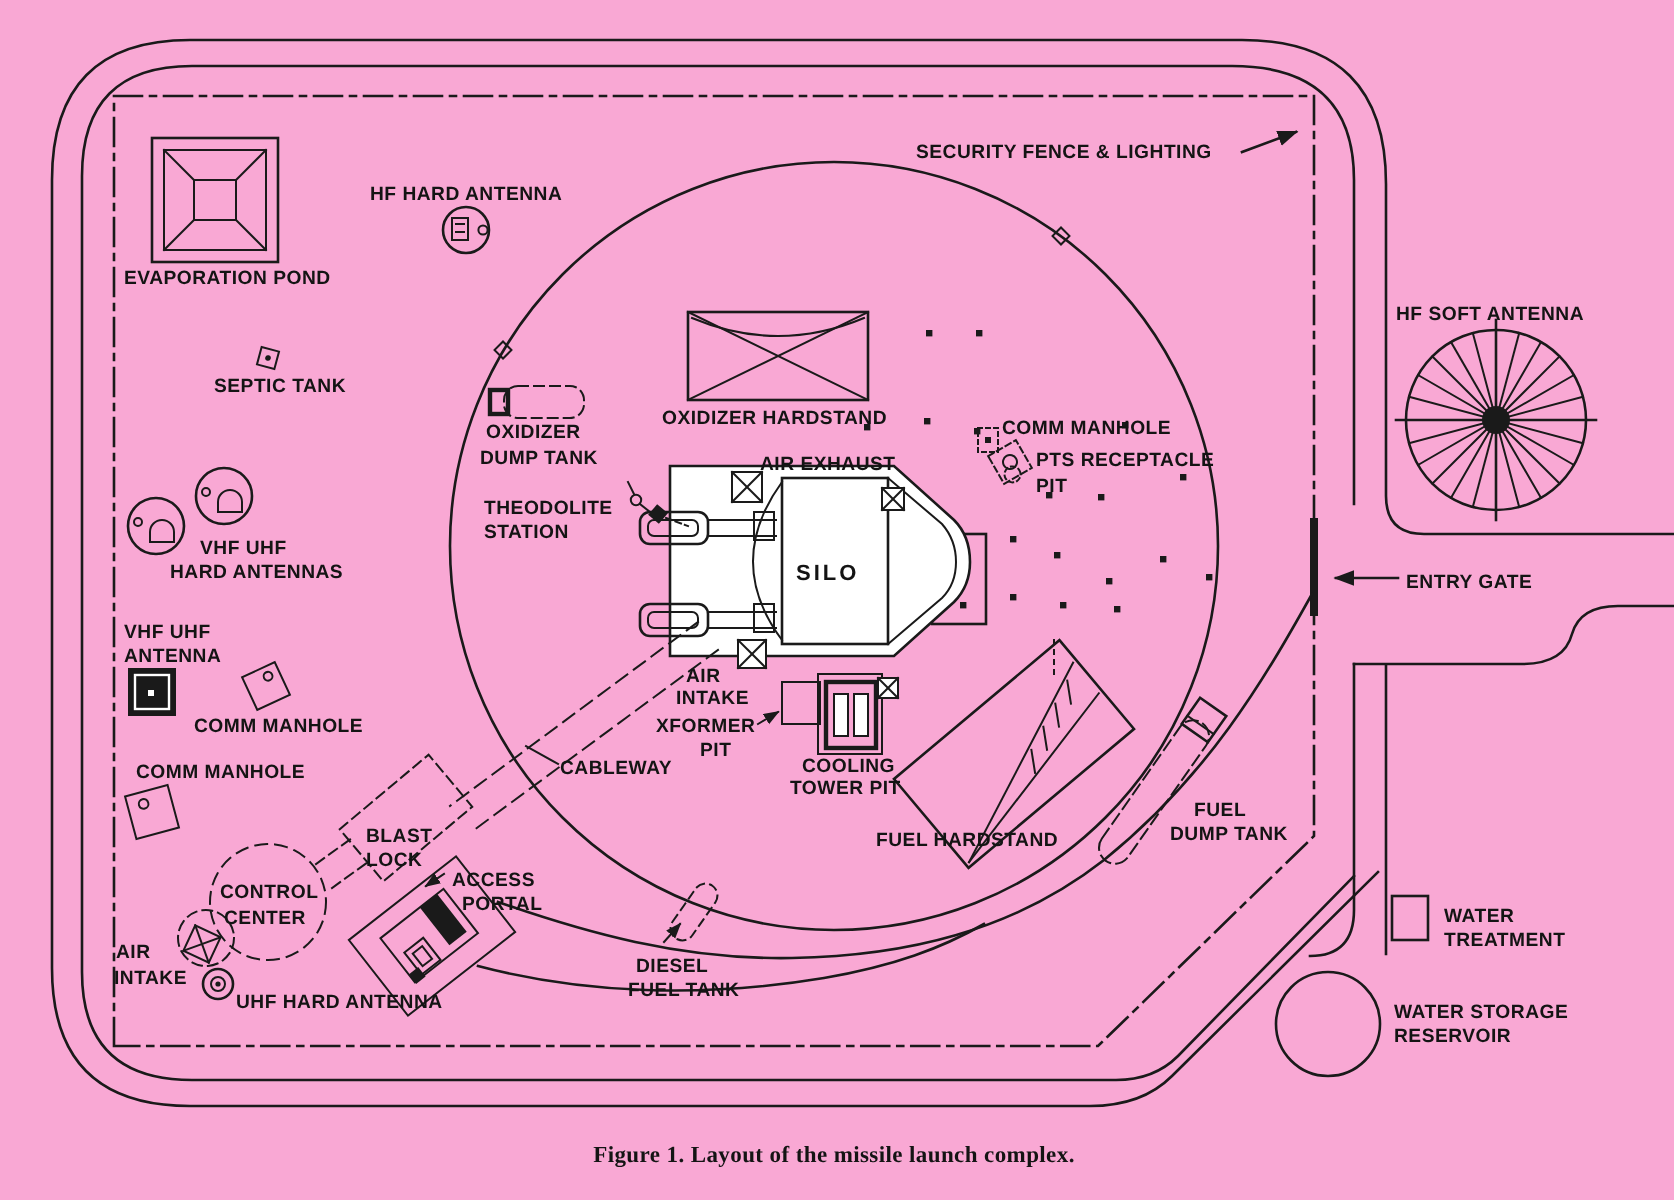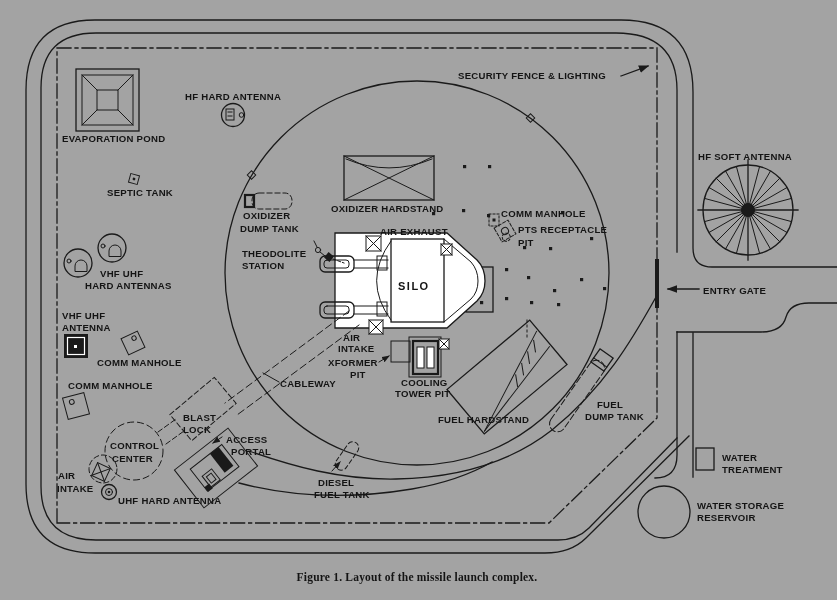--- a/index.html
+++ b/index.html
@@ -1,16 +1,16 @@
 <!DOCTYPE html>
 <html><head>
 <meta charset="utf-8">
 <style>
   html,body{margin:0;padding:0;background:#ffffff;}
-  #page{position:relative;width:837px;height:600px;background:#a3a3a3;overflow:hidden;
+  #page{position:relative;width:837px;height:600px;background:#f9a8d4;overflow:hidden;
         font-family:"Liberation Sans",sans-serif;}
   svg{position:absolute;left:0;top:0;}
   .ln{stroke:#1a1a1a;fill:none;stroke-width:1.3;stroke-linecap:square;}
   .thin{stroke-width:1;}
   .thick{stroke-width:2.2;}
   .ink{fill:#1a1a1a;stroke:none;}
   .white{fill:#ffffff;}
   text.lbl{font-family:"Liberation Sans",sans-serif;font-size:9.6px;font-weight:bold;
            letter-spacing:.25px;fill:#141414;}
   text.big{font-size:11px;letter-spacing:1.5px;}

